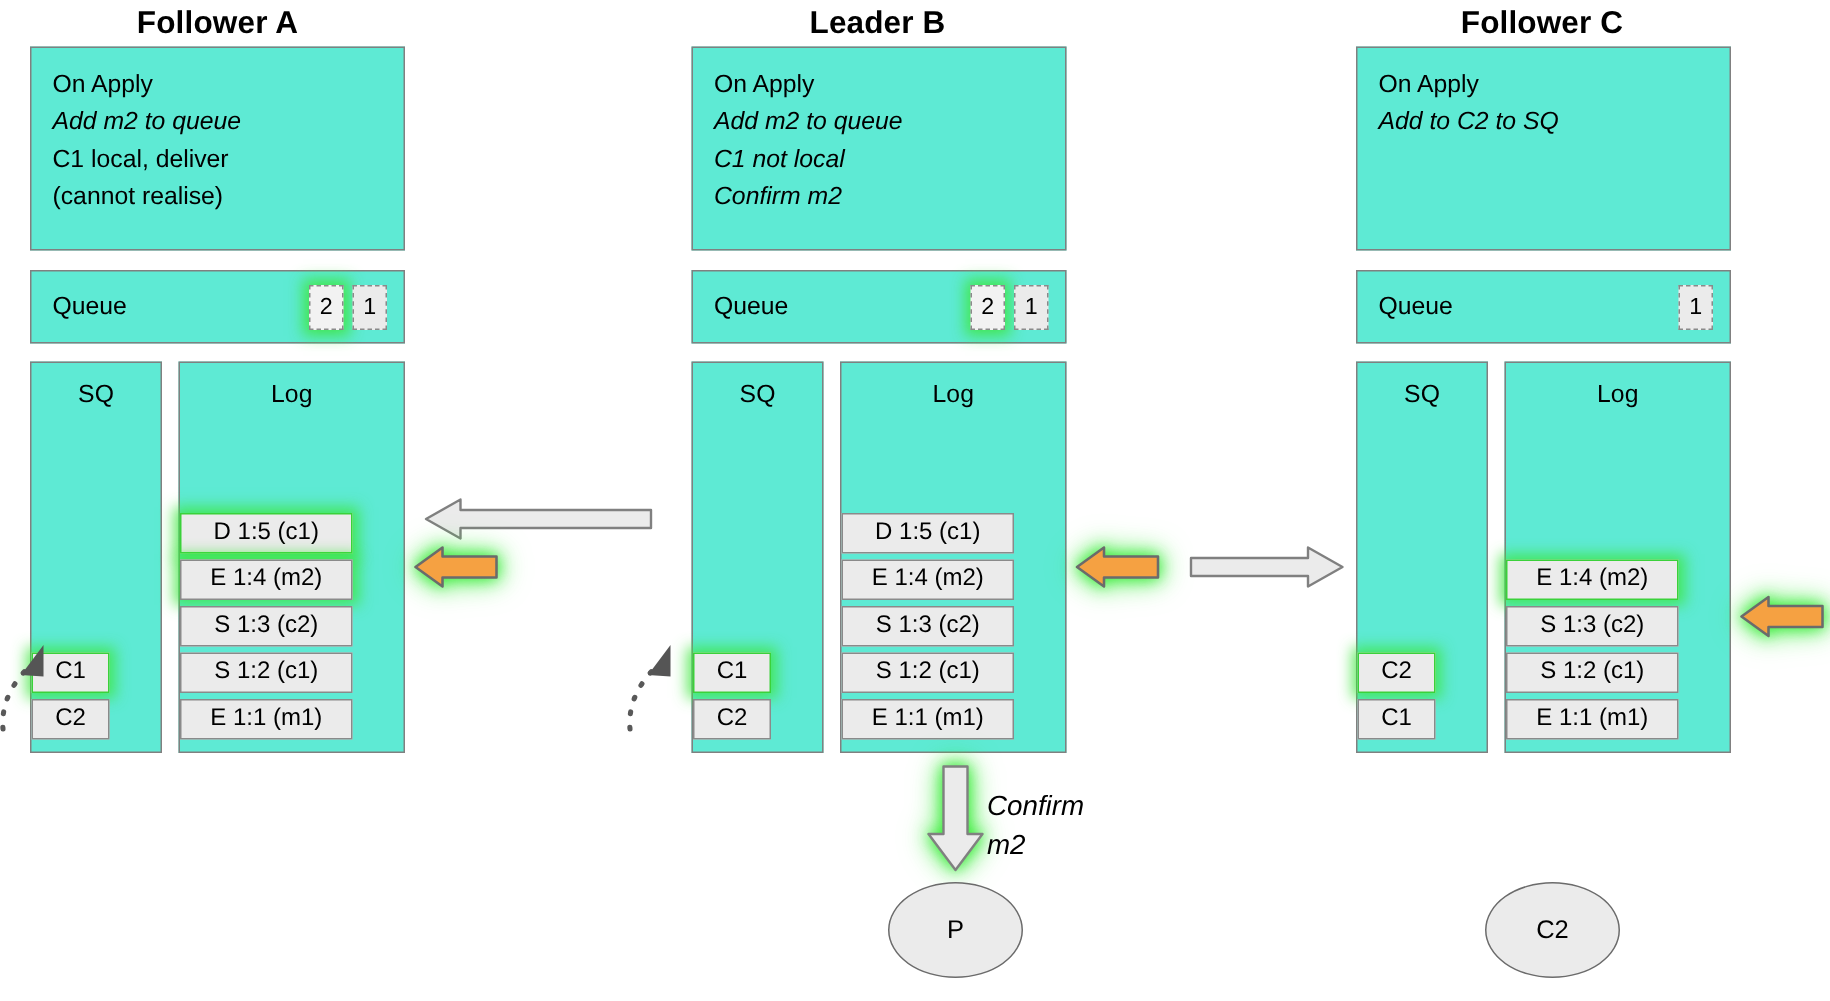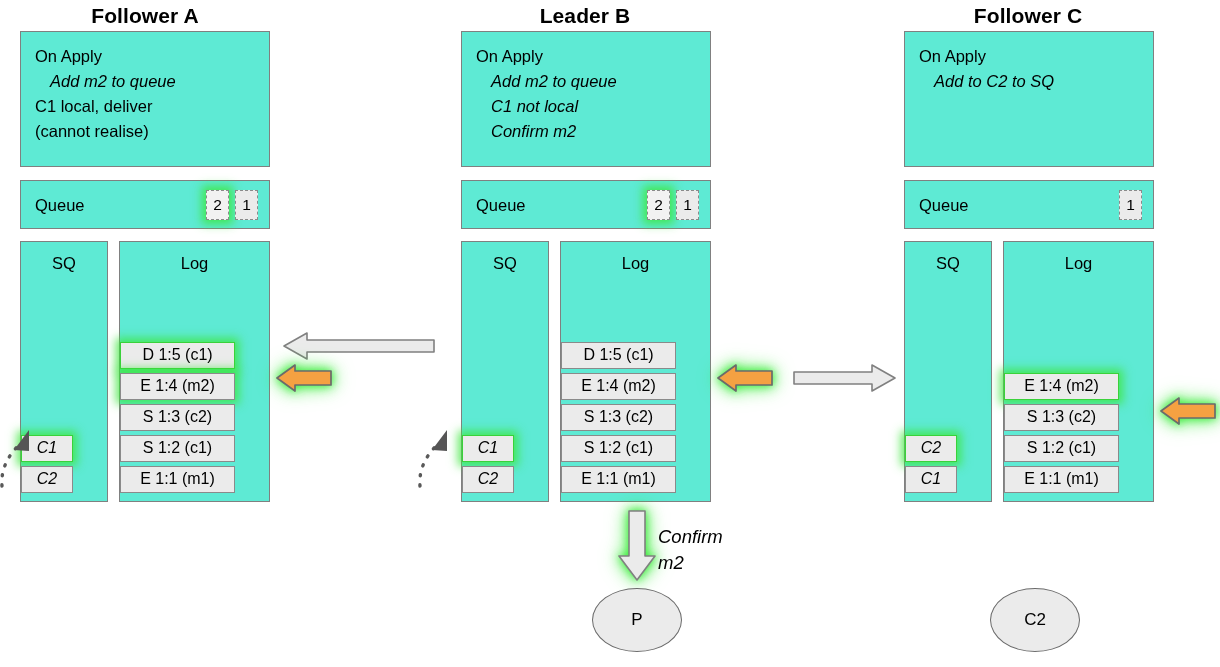--- a/index.html
+++ b/index.html
@@ -41,21 +41,21 @@
     border: 1.6px solid #808080;
   }
 
   
   .apply-box { padding: 12px 14px 0 14px; }
   .apply-line {
     font-size: 16.5px;
     line-height: 25px;
     white-space: nowrap;
   }
-  .apply-line.ital { font-style: italic; margin-left: 15px; }
+  .apply-line.ital { font-style: italic; }
 
   
   .queue-label {
     position: absolute;
     left: 14px;
     top: 50%;
     transform: translateY(-50%);
     font-size: 16.5px;
   }
   .q-items {
@@ -103,21 +103,21 @@
     font-size: 16px;
     height: 27px;
     line-height: 24px;
     text-align: center;
     box-sizing: border-box;
     white-space: nowrap;
     position: relative;
   }
   .cell.green-border { border-color: #3ad13a; }
   .cell.glow { box-shadow: 0 0 9px 4px rgba(60,230,60,.80); }
-  .cell.sq { width: 52px; font-style: italic; }
+  .cell.sq { width: 52px; }
   .cell.log { width: 115px; }
 
   
   .barrow { position: absolute; }
   .barrow svg { display: block; overflow: visible; }
   .glow-arrow { filter: drop-shadow(0 0 5px rgba(50,235,50,.95)) drop-shadow(0 0 9px rgba(50,235,50,.75)); }
 
   
   .dotarrow { position: absolute; }
 

